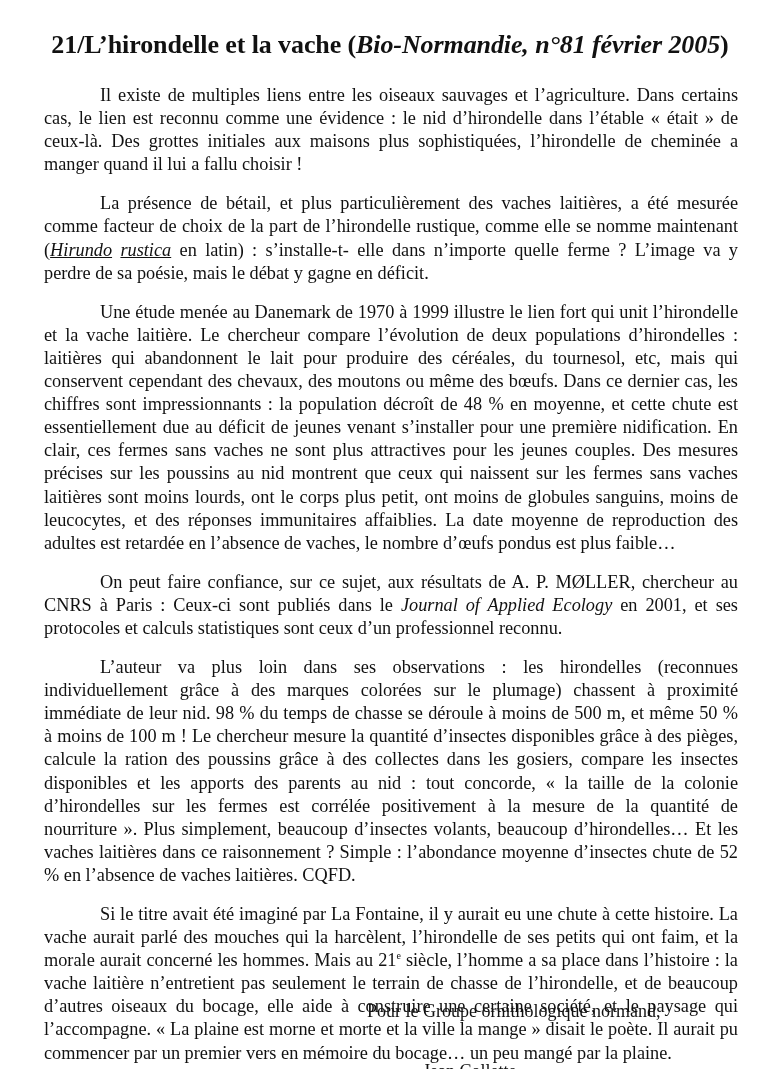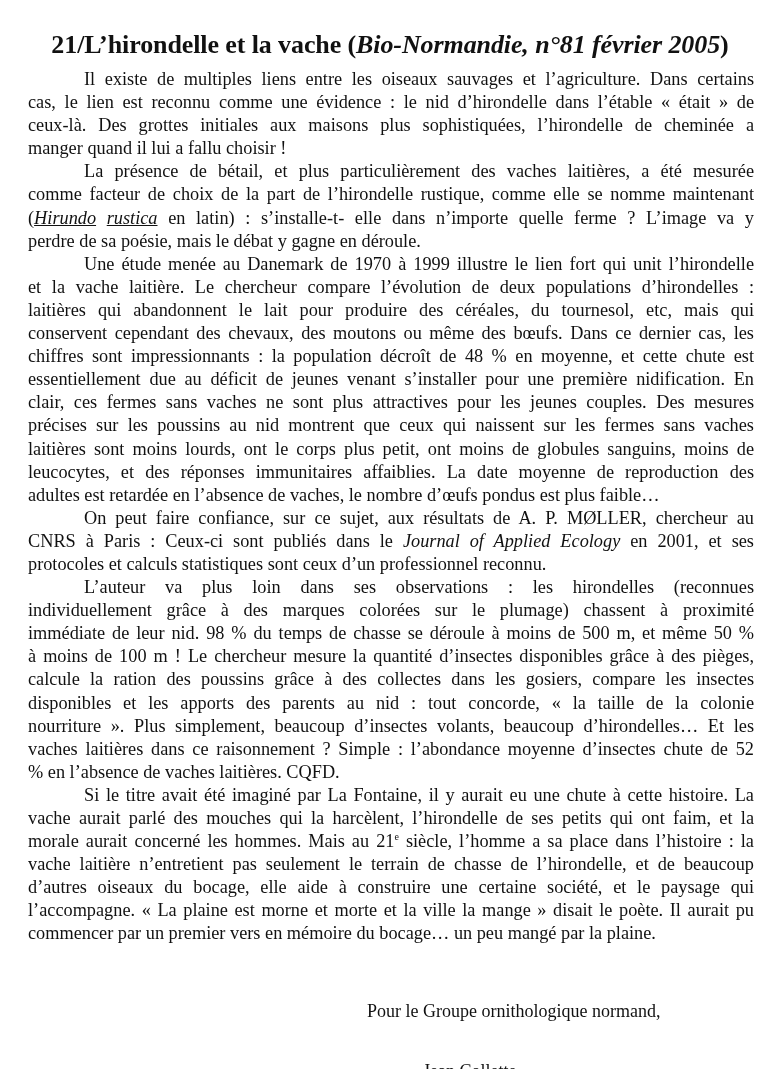--- a/index.html
+++ b/index.html
@@ -27,21 +27,21 @@
     }
     .title i { font-style: italic; }
     .body {
       position: absolute;
       top: 68px;
       left: 28px;
       width: 726px;
       font-size: 18.3px;
       line-height: 23.1px;
     }
-    .para { margin: 0; padding: 0; }
+    .para { margin: 16px; padding: 0; }
     .line {
       display: block;
       text-align: justify;
       text-align-last: justify;
       white-space: nowrap;
       height: 23.1px;
       overflow: visible;
     }
     .line.last {
       text-align-last: left;
@@ -72,21 +72,21 @@
     <span class="line indent">Il existe de multiples liens entre les oiseaux sauvages et l’agriculture. Dans certains</span>
     <span class="line">cas, le lien est reconnu comme une évidence&nbsp;: le nid d’hirondelle dans l’étable «&nbsp;était&nbsp;» de</span>
     <span class="line">ceux-là. Des grottes initiales aux maisons plus sophistiquées, l’hirondelle de cheminée a</span>
     <span class="line last">manger quand il lui a fallu choisir !</span>
   </div>
 
   <div class="para">
     <span class="line indent">La présence de bétail, et plus particulièrement des vaches laitières, a été mesurée</span>
     <span class="line">comme facteur de choix de la part de l’hirondelle rustique, comme elle se nomme maintenant</span>
     <span class="line"><span>(</span><span class="u">Hirundo</span> <span class="u">rustica</span><span> en latin)&nbsp;: s’installe-t- elle dans n’importe quelle ferme&nbsp;? L’image va y</span></span>
-    <span class="line last">perdre de sa poésie, mais le débat y gagne en déroule.</span>
+    <span class="line last">perdre de sa poésie, mais le débat y gagne en déficit.</span>
   </div>
 
   <div class="para">
     <span class="line indent">Une étude menée au Danemark de 1970 à 1999 illustre le lien fort qui unit l’hirondelle</span>
     <span class="line">et la vache laitière. Le chercheur compare l’évolution de deux populations d’hirondelles&nbsp;:</span>
     <span class="line">laitières qui abandonnent le lait pour produire des céréales, du tournesol, etc, mais qui</span>
     <span class="line">conservent cependant des chevaux, des moutons ou même des bœufs. Dans ce dernier cas, les</span>
     <span class="line">chiffres sont impressionnants&nbsp;: la population décroît de 48 % en moyenne, et cette chute est</span>
     <span class="line">essentiellement due au déficit de jeunes venant s’installer pour une première nidification. En</span>
     <span class="line">clair, ces fermes sans vaches ne sont plus attractives pour les jeunes couples. Des mesures</span>
@@ -102,20 +102,21 @@
     <span class="line last">protocoles et calculs statistiques sont ceux d’un professionnel reconnu.</span>
   </div>
 
   <div class="para">
     <span class="line indent">L’auteur va plus loin dans ses observations&nbsp;: les hirondelles (reconnues</span>
     <span class="line">individuellement grâce à des marques colorées sur le plumage) chassent à proximité</span>
     <span class="line">immédiate de leur nid. 98 % du temps de chasse se déroule à moins de 500 m, et même 50 %</span>
     <span class="line">à moins de 100 m ! Le chercheur mesure la quantité d’insectes disponibles grâce à des pièges,</span>
     <span class="line">calcule la ration des poussins grâce à des collectes dans les gosiers, compare les insectes</span>
     <span class="line">disponibles et les apports des parents au nid&nbsp;: tout concorde, «&nbsp;la taille de la colonie</span>
+    <span class="line">d’hirondelles sur les fermes est corrélée positivement à la mesure de la quantité de</span>
     <span class="line">nourriture&nbsp;». Plus simplement, beaucoup d’insectes volants, beaucoup d’hirondelles… Et les</span>
     <span class="line">vaches laitières dans ce raisonnement ? Simple : l’abondance moyenne d’insectes chute de 52</span>
     <span class="line last">% en l’absence de vaches laitières. CQFD.</span>
   </div>
 
   <div class="para">
     <span class="line indent">Si le titre avait été imaginé par La Fontaine, il y aurait eu une chute à cette histoire. La</span>
     <span class="line">vache aurait parlé des mouches qui la harcèlent, l’hirondelle de ses petits qui ont faim, et la</span>
     <span class="line"><span>morale aurait concerné les hommes. Mais au 21</span><sup>e</sup><span> siècle, l’homme a sa place dans l’histoire : la</span></span>
     <span class="line">vache laitière n’entretient pas seulement le terrain de chasse de l’hirondelle, et de beaucoup</span>

